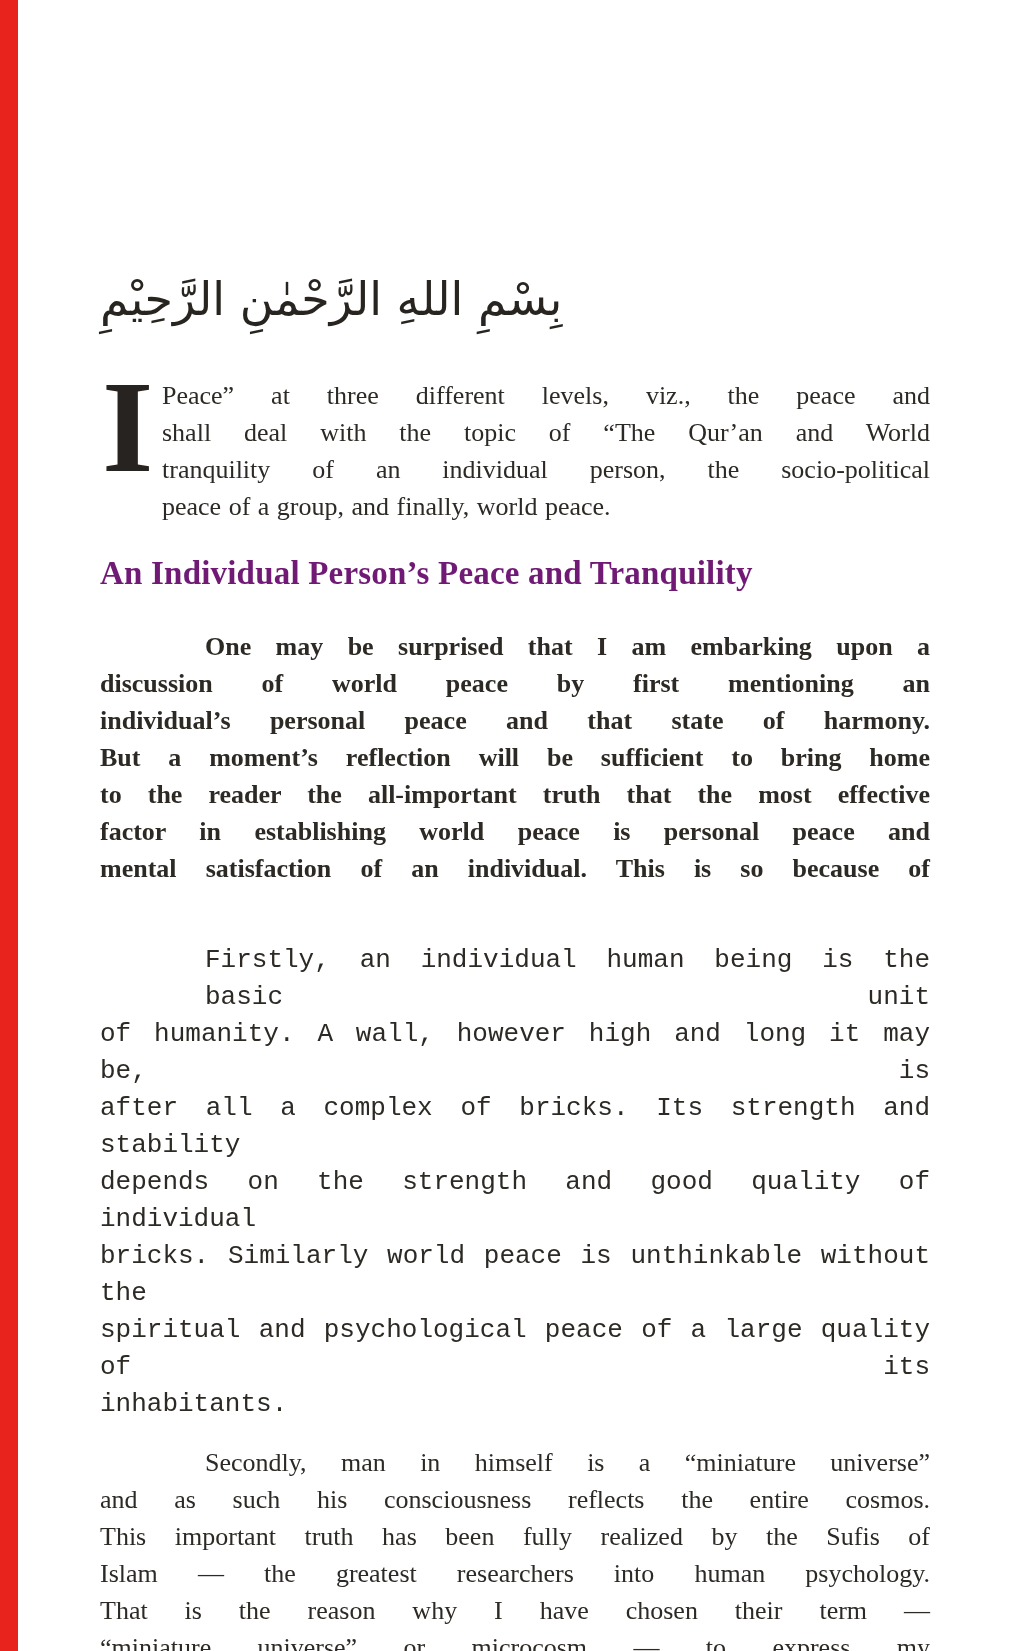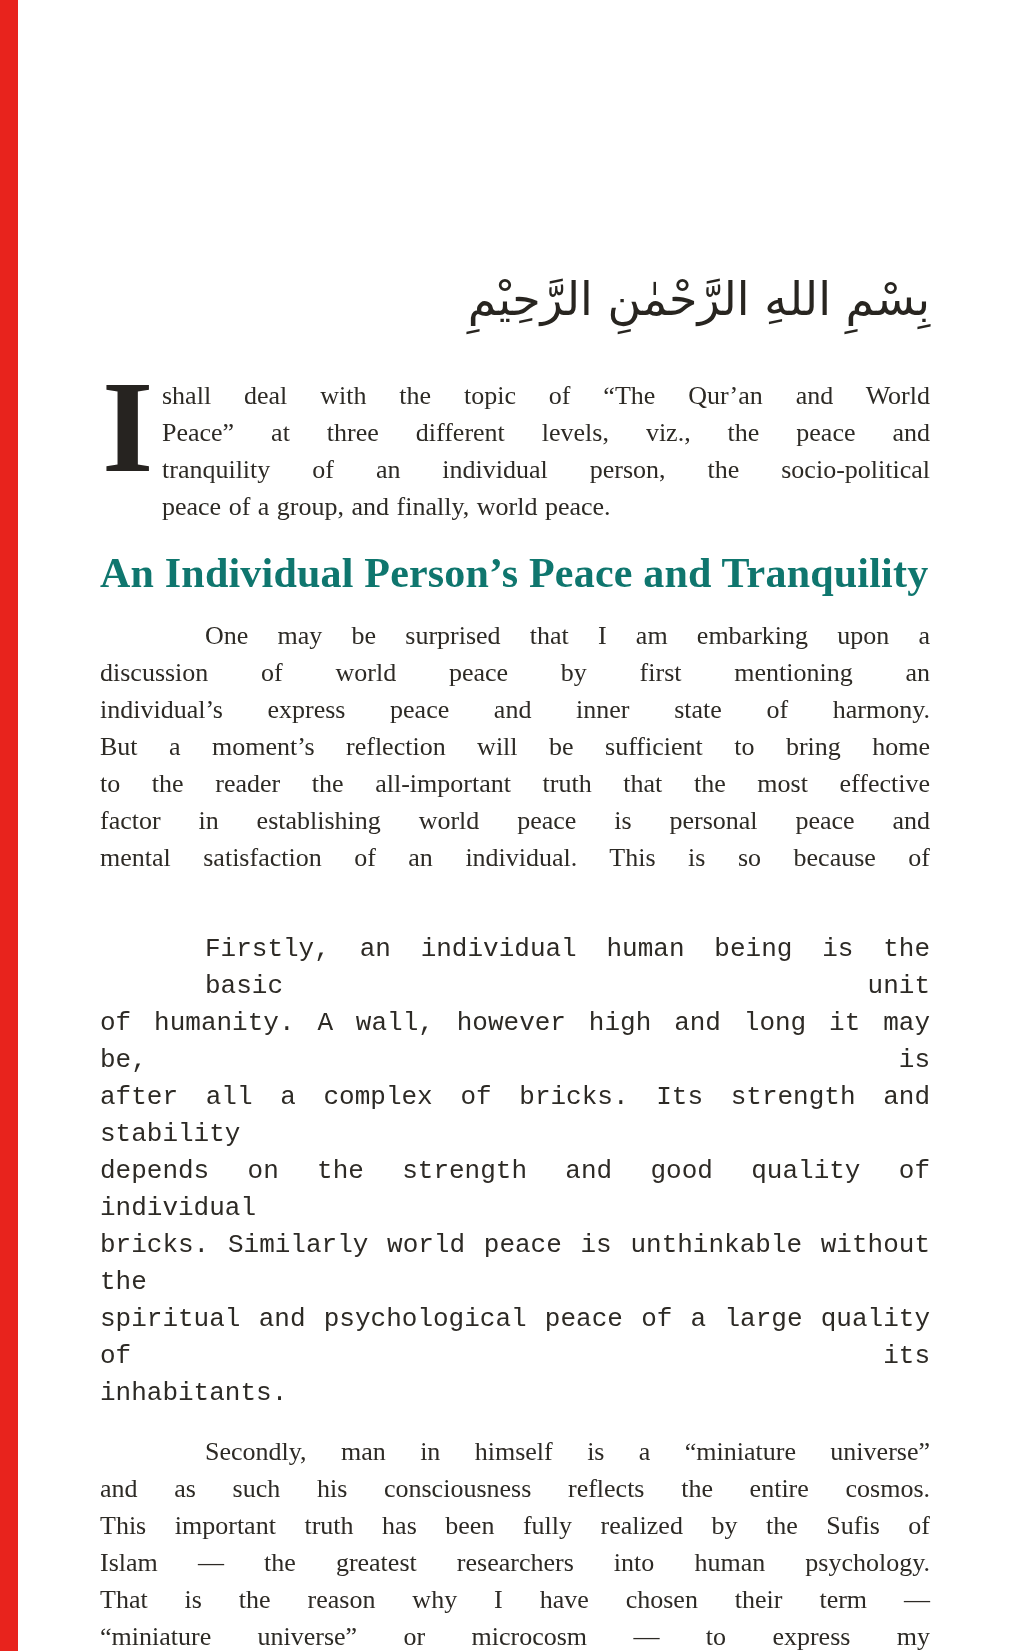--- a/index.html
+++ b/index.html
@@ -17,21 +17,21 @@
     background:var(--accent_red, #e8231d);
   }
   .content {
     position:absolute; left:100px; top:0;
     width:830px;
   }
   .bismillah {
     margin-top:252px;
     height:95px;
     direction:rtl;
-    text-align:right;
+    text-align:left;
     font-family:"DejaVu Sans", sans-serif;
     font-size:46px;
     line-height:95px;
     color:#282520;
   }
   .para {
     font-size:26px;
     line-height:37px;
     color:var(--text_black, #2d2a25);
   }
@@ -39,40 +39,40 @@
     text-align:justify;
     text-align-last:justify;
     word-spacing:1px;
   }
   .para .line.line-last {
     text-align:left;
     text-align-last:left;
   }
   .para.indent .line:first-child { padding-left:105px; }
   .para-1 { margin-top:30px; }
-  .para-2 { margin-top:23px; }
+  .para-2 { margin-top:34px;font-weight:bold; }
   .para-3 { margin-top:55px;font-family:Liberation Mono, monospace; }
   .para-4 { margin-top:21px; }
   .dropcap {
     float:left;
     width:48px; height:108px;
     margin:4px 12px 0 2px;
     font-size:132px;
     line-height:92px;
     font-weight:bold;
     color:#262320;
     overflow:visible;
   }
   .heading {
     margin:27px 0 0 0;
-    font-size:42px;
+    font-size:33px;
     line-height:42px;
     font-weight:bold;
     letter-spacing:0.2px;
-    color:#0f766e;
+    color:#701a75;
   }
   .footer-rule {
     margin-top:-7px;
     margin-left:2px;
     width:824px;
     height:5px;
     border-top:3px solid var(--rule_color, #38342e);
     border-bottom:2px solid var(--rule_color, #38342e);
   }
   .page-number {
@@ -87,32 +87,32 @@
 <body>
 
 <div class="page">
   <div class="red-edge"></div>
   <div class="content">
 
     <div class="bismillah">بِسْمِ اللهِ الرَّحْمٰنِ الرَّحِيْمِ</div>
 
     <div class="para para-1">
       <span class="dropcap">I</span>
-    <div class="line">shall deal with the topic of “The Qur’an and World</div>
-        <div class="line">Peace” at three different levels, viz., the peace and</div>
+    <div class="line">Peace” at three different levels, viz., the peace and</div>
+        <div class="line">shall deal with the topic of “The Qur’an and World</div>
         <div class="line">tranquility of an individual person, the socio-political</div>
         <div class="line line-last">peace of a group, and finally, world peace.</div>
       </div>
 
     <h2 class="heading">An Individual Person’s Peace and Tranquility</h2>
 
     <div class="para para-2 indent">
         <div class="line">One may be surprised that I am embarking upon a</div>
         <div class="line">discussion of world peace by first mentioning an</div>
-        <div class="line">individual’s express peace and inner state of harmony.</div>
+        <div class="line">individual’s personal peace and that state of harmony.</div>
         <div class="line">But a moment’s reflection will be sufficient to bring home</div>
         <div class="line">to the reader the all-important truth that the most effective</div>
         <div class="line">factor in establishing world peace is personal peace and</div>
         <div class="line">mental satisfaction of an individual. This is so because of</div>
       </div>
 
     <div class="para para-3 indent">
         <div class="line">Firstly, an individual human being is the basic unit</div>
         <div class="line">of humanity. A wall, however high and long it may be, is</div>
         <div class="line">after all a complex of bricks. Its strength and stability</div>

